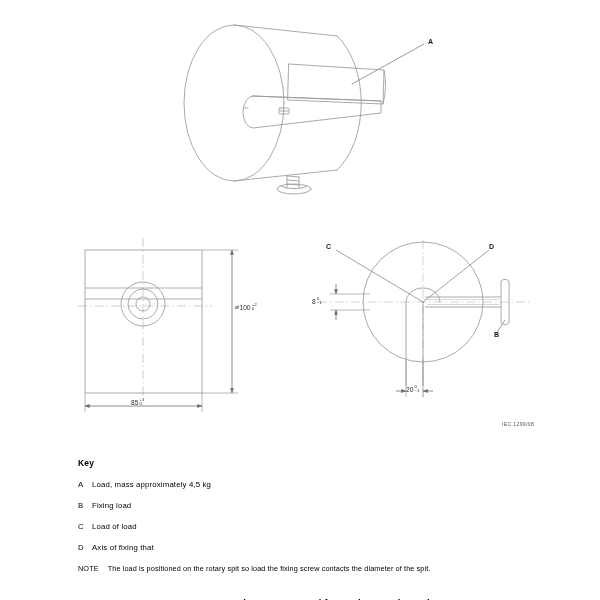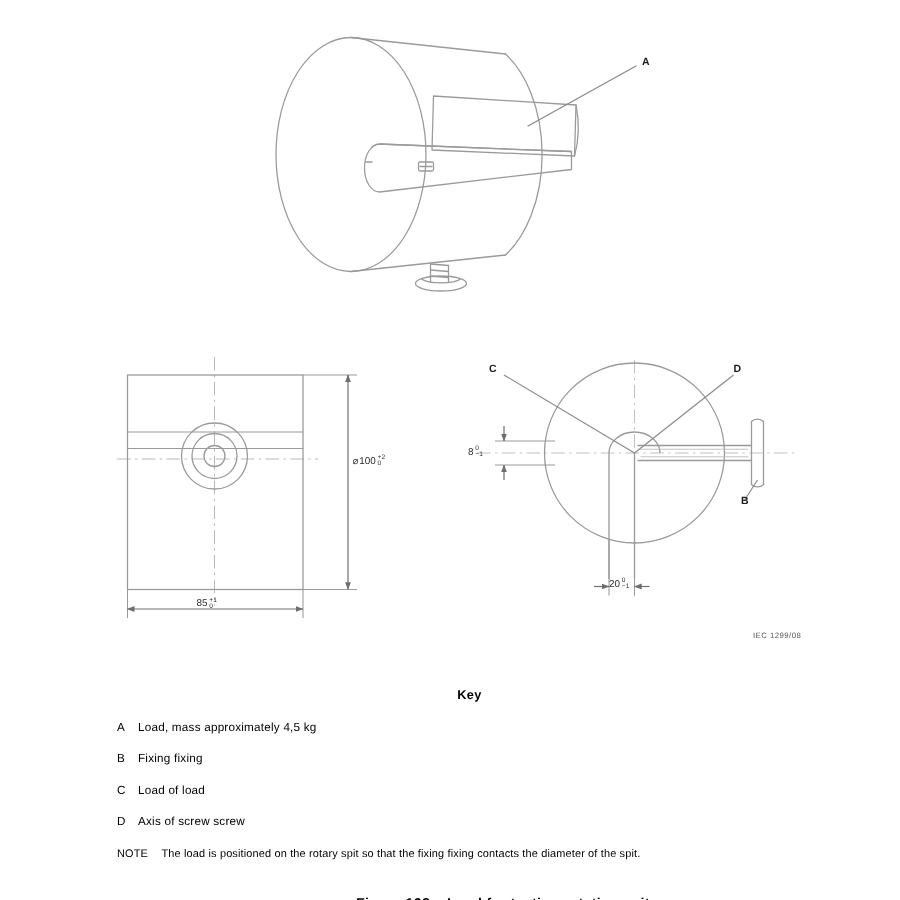--- a/index.html
+++ b/index.html
@@ -31,21 +31,20 @@
     position: absolute;
     left: 78px;
     top: 458px;
     width: 470px;
   }
   .key-title {
     font-size: 8.5px;
     font-weight: bold;
     letter-spacing: 0.2px;
     margin: 0 0 12px 0;
-    text-align: center;
   }
   .key-row {
     display: flex;
     align-items: baseline;
     margin-bottom: 12px;
     font-size: 7.8px;
     letter-spacing: 0.15px;
   }
   .key-letter {
     width: 14px;
@@ -270,34 +269,34 @@
   <div class="key-block">
     <div class="key-title">Key</div>
 
     <div class="key-row">
       <div class="key-letter">A</div>
       <div class="key-text">Load, mass approximately 4,5 kg</div>
     </div>
 
     <div class="key-row">
       <div class="key-letter">B</div>
-      <div class="key-text">Fixing fixing</div>
+      <div class="key-text">Fixing load</div>
     </div>
 
     <div class="key-row">
       <div class="key-letter">C</div>
       <div class="key-text">Load of load</div>
     </div>
 
     <div class="key-row">
       <div class="key-letter">D</div>
-      <div class="key-text">Axis of screw screw</div>
+      <div class="key-text">Axis of fixing that</div>
     </div>
 
     <div class="note-row">
       <div class="note-label">NOTE</div>
-      <div class="note-text">The load is positioned on the rotary spit so that the fixing fixing contacts the diameter of the spit.</div>
+      <div class="note-text">The load is positioned on the rotary spit so load the fixing screw contacts the diameter of the spit.</div>
     </div>
   </div>
 
   <div class="figure-caption">Figure 102 – Load for testing rotating spits</div>
 
 </div>
 
 </body></html>

